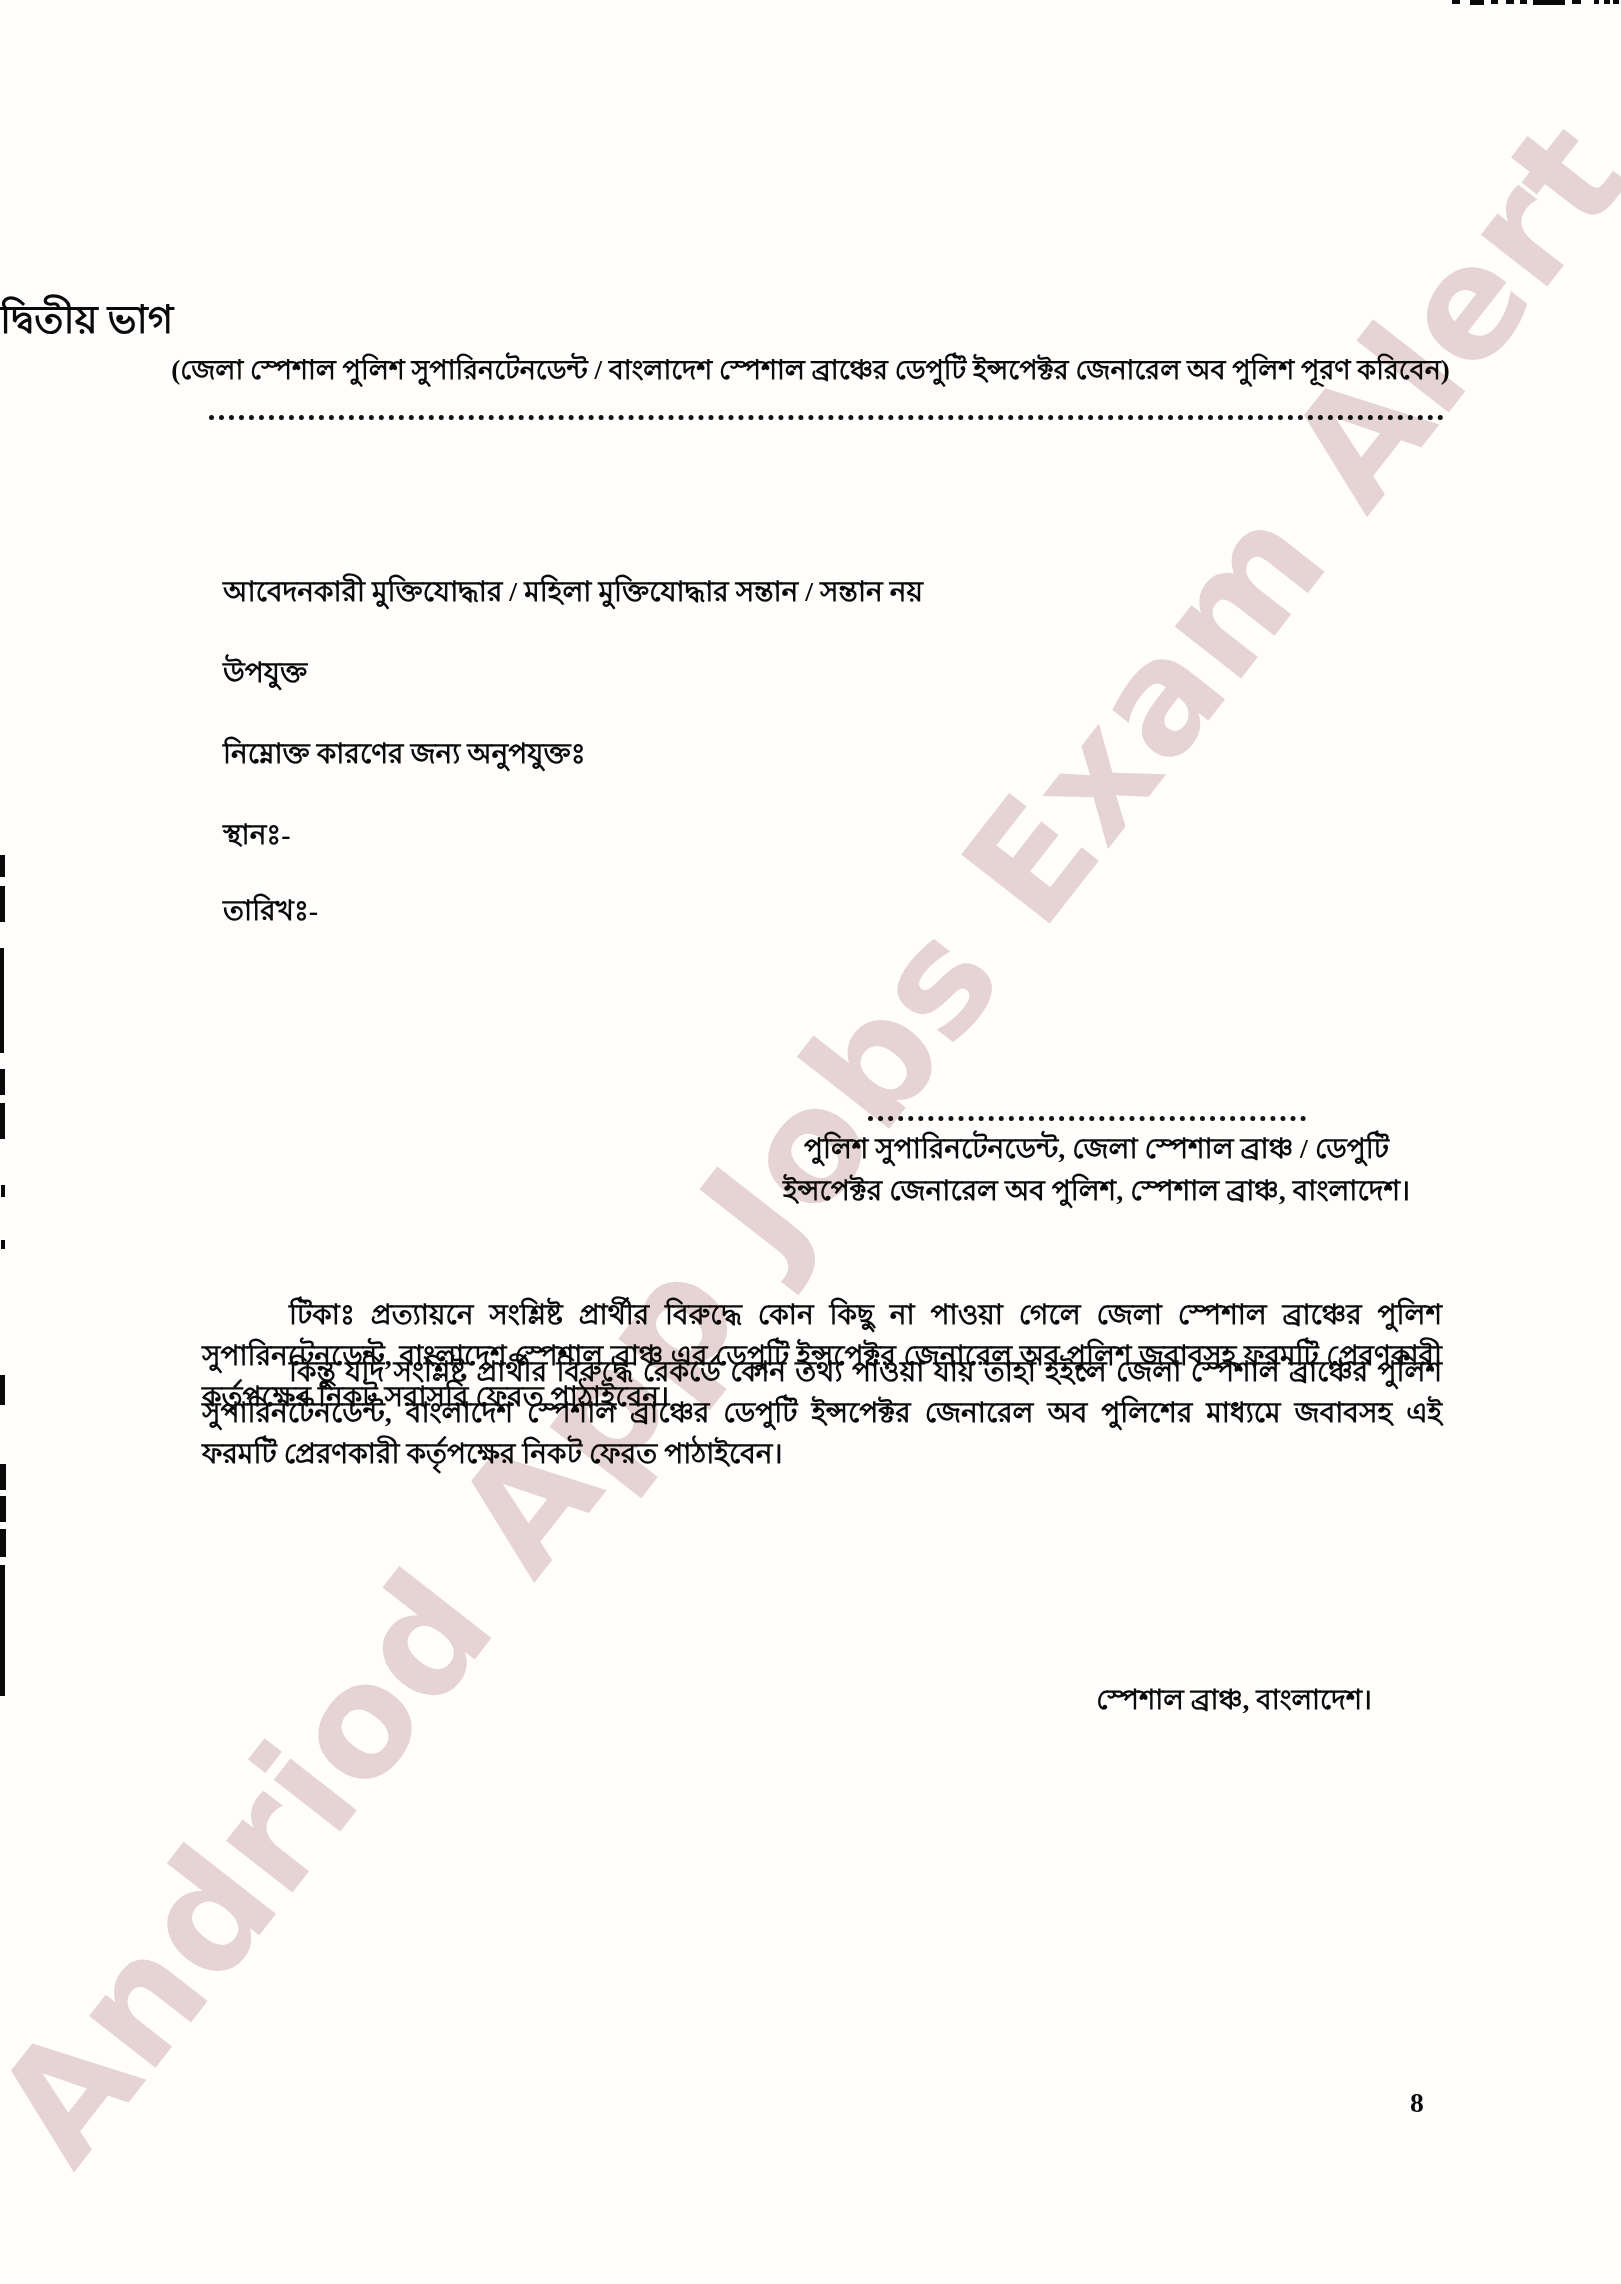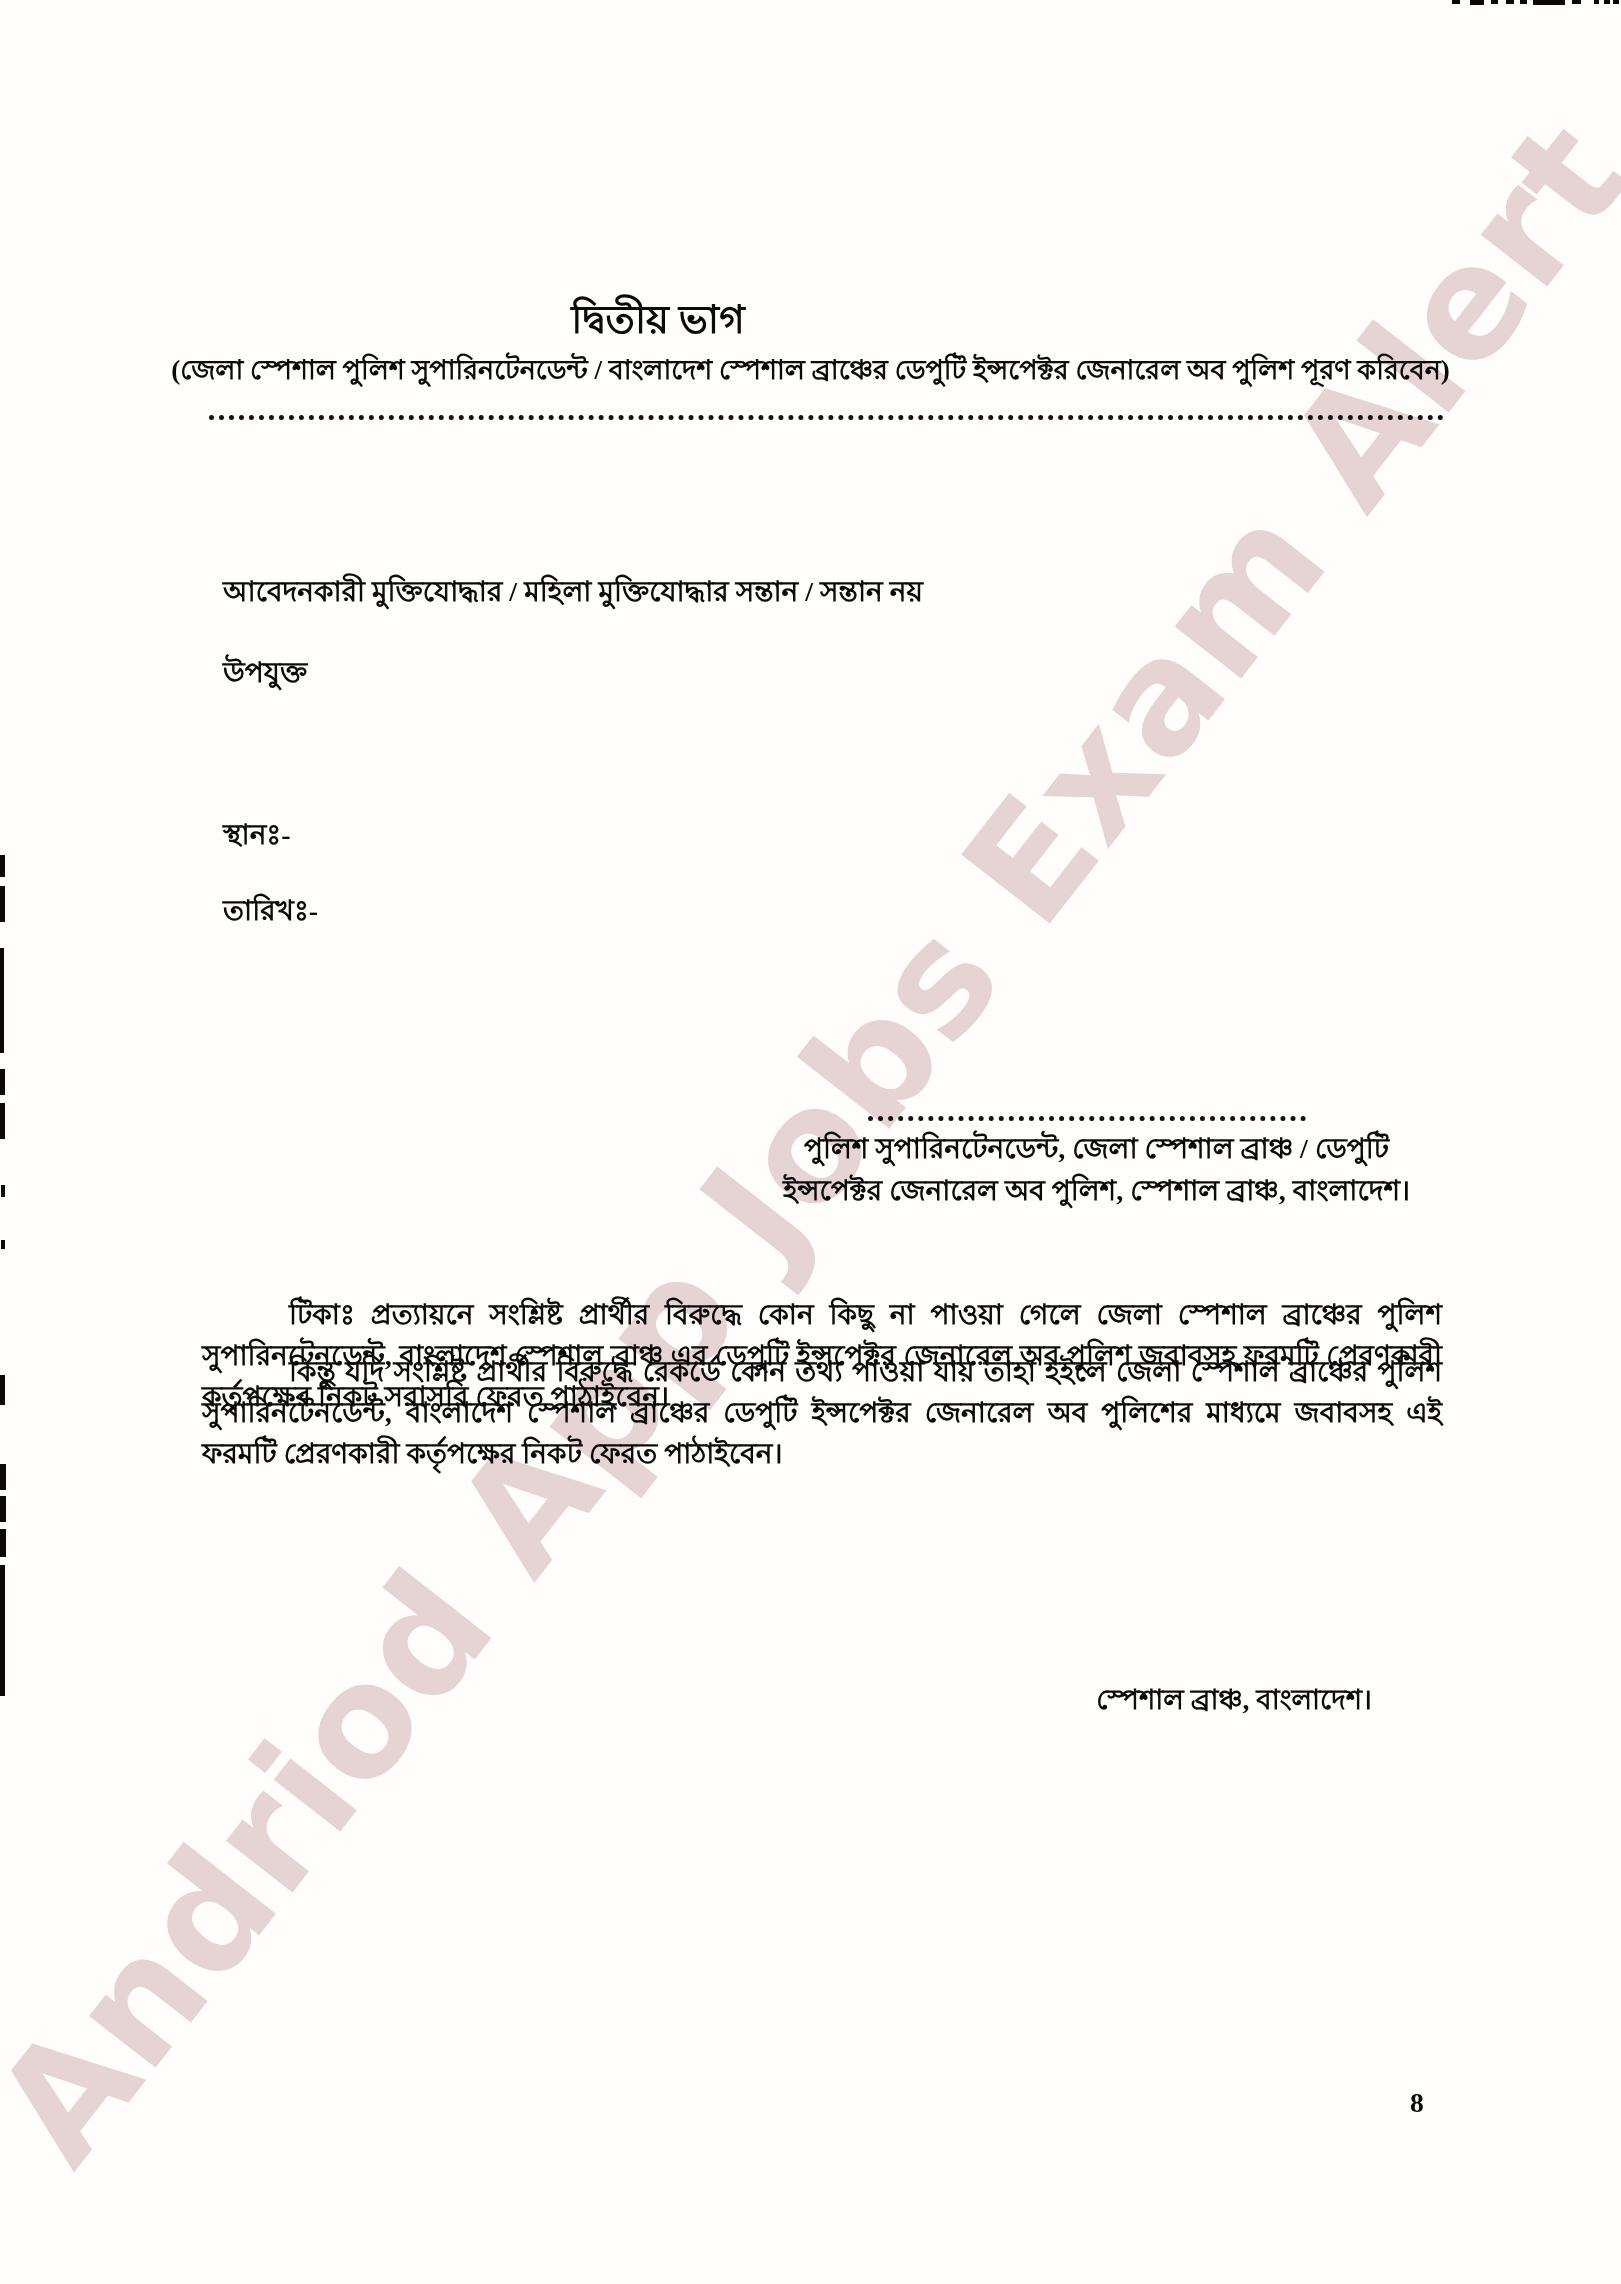--- a/index.html
+++ b/index.html
@@ -19,21 +19,20 @@
     font-family:"DejaVu Sans","Liberation Sans",sans-serif;
     font-weight:700;
     font-size:154px;
     letter-spacing:1.3px;
     white-space:nowrap;
     z-index:1;
     user-select:none;
   }
   .doc-title{
     position:absolute;left:0;top:289px;width:1316px;
-    text-align:center;
     font-size:39px;font-weight:700;
   }
   .doc-subtitle{
     position:absolute;left:105px;top:349px;width:1411px;
     text-align:center;
     font-size:27px;font-weight:700;
     white-space:nowrap;
   }
   .dotline-main{
     position:absolute;left:209px;top:394px;width:1235px;height:21px;
@@ -86,20 +85,21 @@
     <div class="doc-title">দ্বিতীয় ভাগ</div>
 
     <div class="doc-subtitle">(জেলা স্পেশাল পুলিশ সুপারিনটেনডেন্ট / বাংলাদেশ স্পেশাল ব্রাঞ্চের ডেপুটি ইন্সপেক্টর জেনারেল অব পুলিশ পূরণ করিবেন)</div>
 
     <div class="dotline-main"></div>
 
     <div class="form-line" style="top:570px;">আবেদনকারী মুক্তিযোদ্ধার / মহিলা মুক্তিযোদ্ধার সন্তান / সন্তান নয়</div>
 
     <div class="form-line" style="top:651px;">উপযুক্ত</div>
 
+    <div class="form-line" style="top:732px;">নিম্নোক্ত কারণের জন্য অনুপযুক্তঃ</div>
 
     <div class="form-line" style="top:813px;">স্থানঃ-</div>
 
     <div class="form-line" style="top:889px;">তারিখঃ-</div>
 
     <div class="sig-dotline"></div>
 
     <div class="mid-sig">
       <div>পুলিশ সুপারিনটেনডেন্ট, জেলা স্পেশাল ব্রাঞ্চ / ডেপুটি</div>
       <div>ইন্সপেক্টর জেনারেল অব পুলিশ, স্পেশাল ব্রাঞ্চ, বাংলাদেশ।</div>

